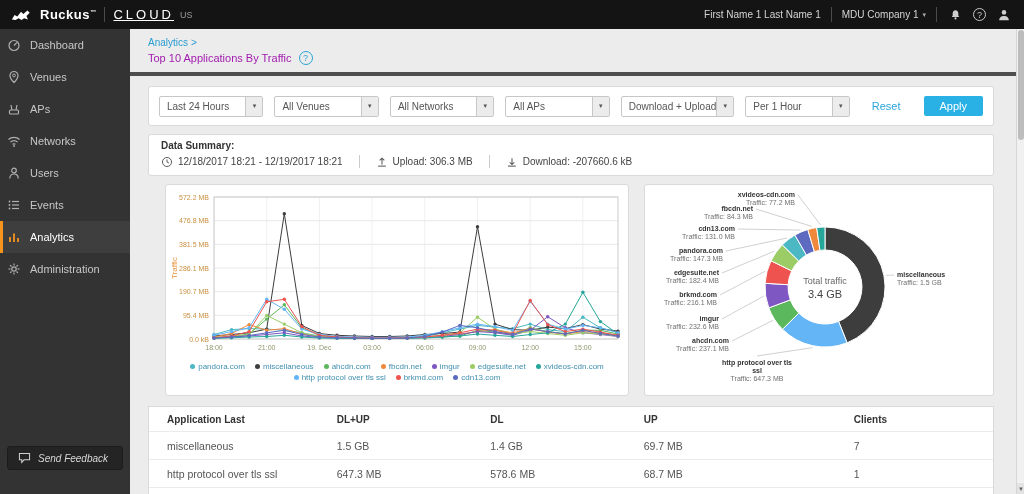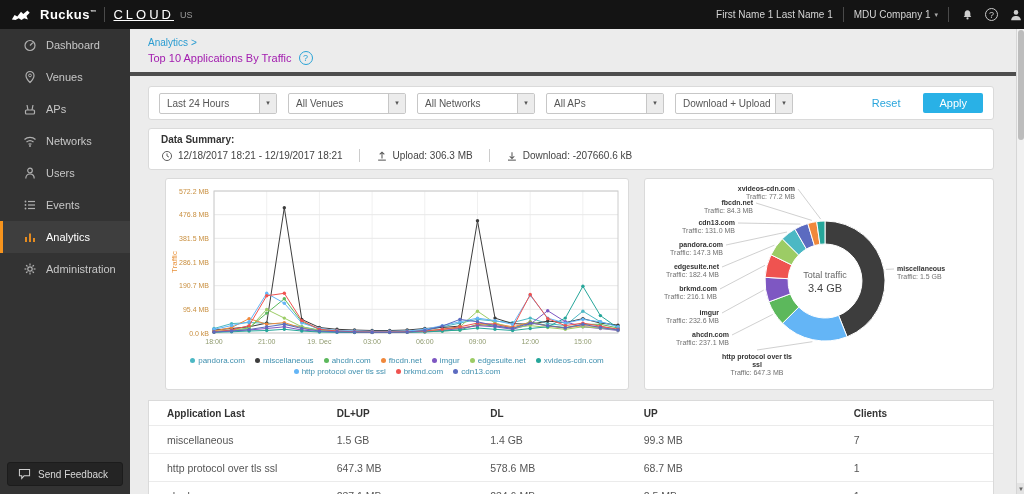--- a/index.html
+++ b/index.html
@@ -7,49 +7,49 @@
   body { font-family:"Liberation Sans", sans-serif; background:#ececec; position:relative; font-size:11px; }
 
   
   .topbar { position:absolute; top:0; left:0; width:1024px; height:29px; background:#141414; display:flex; align-items:center; z-index:20; color:#ddd; }
   .topbar-left { display:flex; align-items:center; padding-left:10px; gap:8px; }
   .brand { color:#fff; font-size:13px; font-weight:bold; letter-spacing:.5px; }
   .brand sup { font-size:6px; }
   .tb-sep { width:1px; height:15px; background:#4a4a4a; }
   .product { color:#fff; font-size:13px; letter-spacing:3px;text-decoration:underline; }
   .region { color:#9a9a9a; font-size:9px; margin-left:-2px; }
-  .topbar-right { margin-left:auto; display:flex; align-items:center; gap:10px; font-size:10px; color:#d5d5d5; }
+  .topbar-right { margin-left:auto; display:flex; align-items:center; gap:10px; padding-right:12px; font-size:10px; color:#d5d5d5; }
   .tb-icon { width:16px; height:16px; display:flex; align-items:center; justify-content:center; }
   .tb-help { width:13px; height:13px; border:1px solid #c9c9c9; border-radius:50%; color:#c9c9c9; font-size:9px; display:flex; align-items:center; justify-content:center; }
   .caret { font-size:7px; color:#aaa; }
 
   
   .sidebar { position:absolute; top:29px; left:0; width:130px; bottom:0; background:#333333; z-index:10; }
   .search-wrap { margin:8px 8px 10px 8px; position:relative; }
   .search-wrap input { width:100%; height:21px; background:#2c2c2c; border:1px solid #555; border-radius:2px; color:#ccc; font-size:10px; padding:0 20px 0 7px; font-family:"Liberation Sans",sans-serif; }
   .search-wrap input::placeholder { color:#8f8f8f; }
   .search-ic { position:absolute; right:5px; top:4px; }
-  .nav-item { height:32px; display:flex; align-items:center; gap:9px; padding-left:20px; color:#c7c7c7; font-size:11px; border-left:3px solid transparent; cursor:pointer; }
+  .nav-item { height:32px; display:flex; align-items:center; gap:9px; padding-left:4px; color:#c7c7c7; font-size:11px; border-left:3px solid transparent; cursor:pointer; }
   .nav-item .ic { width:14px; height:14px; flex:0 0 14px; }
   .nav-item.active { background:#3e3e3e; color:#fff; border-left-color:#f7941d; }
-  .feedback-btn { position:absolute; bottom:8px; left:7px; right:7px; height:24px; background:#242424; border:1px solid #1c1c1c; border-radius:3px; color:#d8d8d8; font-size:10px; display:flex; align-items:center; gap:7px; padding-left:10px; cursor:pointer; }
+  .feedback-btn { position:absolute; bottom:24px; left:7px; right:7px; height:24px; background:#242424; border:1px solid #1c1c1c; border-radius:3px; color:#d8d8d8; font-size:10px; display:flex; align-items:center; gap:7px; padding-left:10px; cursor:pointer;font-style:italic; }
 
   
   .main { position:absolute; top:29px; left:130px; right:8px; bottom:0; background:#ececec; overflow:hidden; }
   .breadcrumb { margin:8px 0 0 18px; font-size:10px; color:#2a9cd1; }
   .breadcrumb .sep { margin-left:3px; }
   .title-row { display:flex; align-items:center; gap:7px; margin:3px 0 7px 18px; }
   .page-title { font-size:11px; color:#a21caf; }
   .help-icon { width:14px; height:14px; border:1px solid #2aa3d6; border-radius:50%; color:#2aa3d6; font-size:9px; display:flex; align-items:center; justify-content:center; cursor:pointer; }
   .top-divider { height:4px; background:#4d4d4d; }
   .content { padding:10px 22px 0 18px; }
   .card { background:#fff; border:1px solid #dadada; border-radius:3px; }
 
   
-  .filter-card { height:34px; display:flex; align-items:center; gap:11px; padding:0 10px; margin-bottom:8px; }
+  .filter-card { height:40px; display:flex; align-items:center; gap:11px; padding:0 10px; margin-bottom:8px; }
   .select { width:118px; height:21px; border:1px solid #c7c7c7; border-radius:2px; display:flex; align-items:center; justify-content:space-between; font-size:10px; color:#555; background:#fff; cursor:pointer; }
   .select-value { padding-left:7px; white-space:nowrap; overflow:hidden; }
   .select-arrow { width:17px; align-self:stretch; border-left:1px solid #c7c7c7; background:#ececec; display:flex; align-items:center; justify-content:center; font-size:7px; color:#555; }
   .filter-spacer { flex:1; }
   .reset-link { color:#2aa5dc; font-size:11px; text-decoration:none; margin-right:12px; cursor:pointer; }
   .apply-btn { background:#29b1e6; color:#fff; font-size:11px; border:none; border-radius:2px; padding:4px 16px; cursor:pointer; font-family:"Liberation Sans",sans-serif; }
 
   
   .summary-card { padding:5px 12px 7px; margin-bottom:8px; }
   .summary-heading { font-size:10px; font-weight:bold; color:#333; margin-bottom:4px; }
@@ -223,20 +223,24 @@
       <div class="select">
           <span class="select-value">All Networks</span>
           <span class="select-arrow">▾</span>
         </div>
       <div class="select">
           <span class="select-value">All APs</span>
           <span class="select-arrow">▾</span>
         </div>
       <div class="select">
           <span class="select-value">Download + Upload</span>
+          <span class="select-arrow">▾</span>
+        </div>
+      <div class="select">
+          <span class="select-value">Per 1 Hour</span>
           <span class="select-arrow">▾</span>
         </div>
       <div class="filter-spacer"></div>
       <a class="reset-link">Reset</a>
       <button class="apply-btn">Apply</button>
     </div>
 
     <div class="card summary-card">
       <div class="summary-heading">Data Summary:</div>
       <div class="summary-row">
@@ -649,21 +653,21 @@
         <div>Application Last</div>
         <div>DL+UP</div>
         <div>DL</div>
         <div>UP</div>
         <div>Clients</div>
       </div>
       <div class="tbl-row">
         <div>miscellaneous</div>
         <div>1.5 GB</div>
         <div>1.4 GB</div>
-        <div>99.3 MB</div>
+        <div>69.7 MB</div>
         <div>7</div>
       </div>
       <div class="tbl-row">
         <div>http protocol over tls ssl</div>
         <div>647.3 MB</div>
         <div>578.6 MB</div>
         <div>68.7 MB</div>
         <div>1</div>
       </div>
       <div class="tbl-row">

